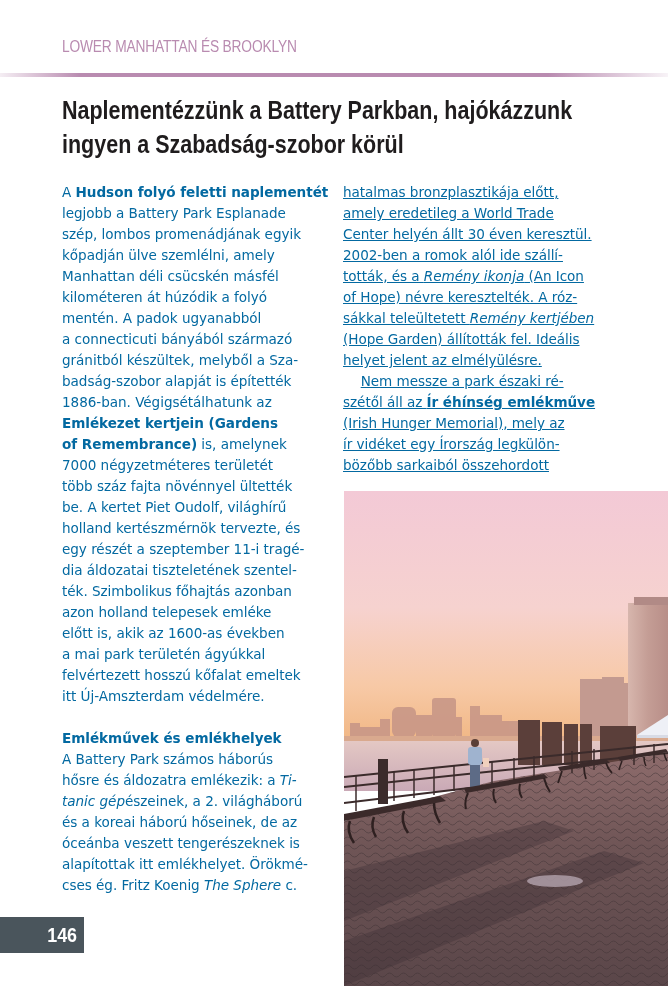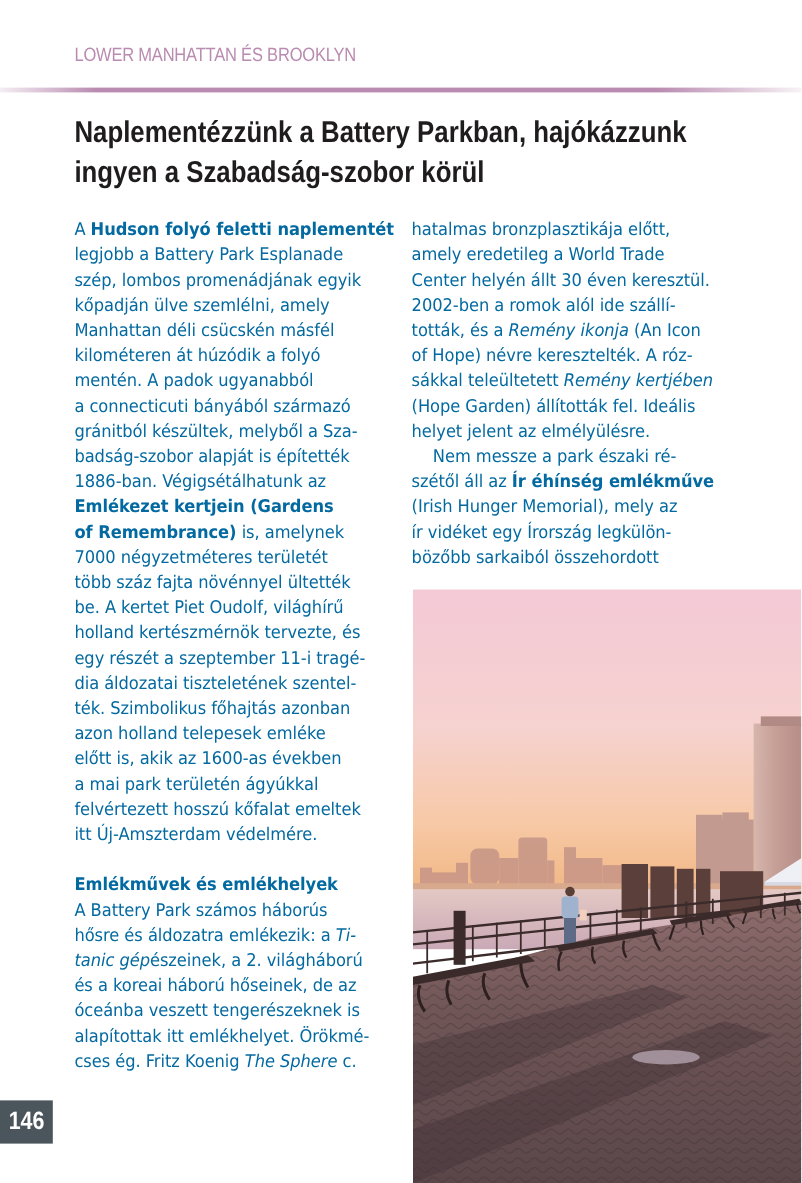--- a/index.html
+++ b/index.html
@@ -13,28 +13,28 @@
     background: linear-gradient(to right, rgba(185,139,176,0.15) 0%, #b98bb0 12%, #b98bb0 82%, rgba(185,139,176,0.1) 100%); }
 
   .title { position: absolute; left: 62px; top: 93px; margin: 0;
     font-family: "Liberation Sans", sans-serif; font-weight: bold; font-size: 25px; line-height: 34px;
     color: #1f1c1d; transform: scaleX(0.86); transform-origin: left top; white-space: nowrap; }
   .title .line { display: block; }
 
   .col { position: absolute; top: 181px; font-size: 14.6px; line-height: 21px; color: #0369a1;
          letter-spacing: -0.05px; }
   .col-left { left: 62px; width: 272px; }
-  .col-right { left: 343px; width: 290px; }
+  .col-right { left: 343px; width: 290px; text-decoration: underline; }
   .col .ln { display: block; white-space: nowrap; transform: scaleX(0.93); transform-origin: left top; }
   .col .ln.indent { padding-left: 19px; }
   .col .ln.gap { margin-top: 21px; }
   .col b { font-weight: bold; }
   .col i { font-style: italic; }
 
-  .page-num { position: absolute; left: 0; top: 917px; width: 44px; height: 36px;
+  .page-num { position: absolute; left: 0; top: 917px; width: 84px; height: 36px;
     background: #4a555c; color: #ffffff; box-sizing: border-box;
     font-family: "Liberation Sans", sans-serif; font-weight: bold; font-size: 21px;
     display: flex; align-items: center; justify-content: flex-end; padding-right: 7px; }
   .page-num span { display: inline-block; transform: scaleX(0.85); transform-origin: right center; }
 
   .photo { position: absolute; left: 344px; top: 491px; width: 324px; height: 495px; overflow: hidden; }
   .photo svg { display: block; }
 </style>
 </head>
 <body>

